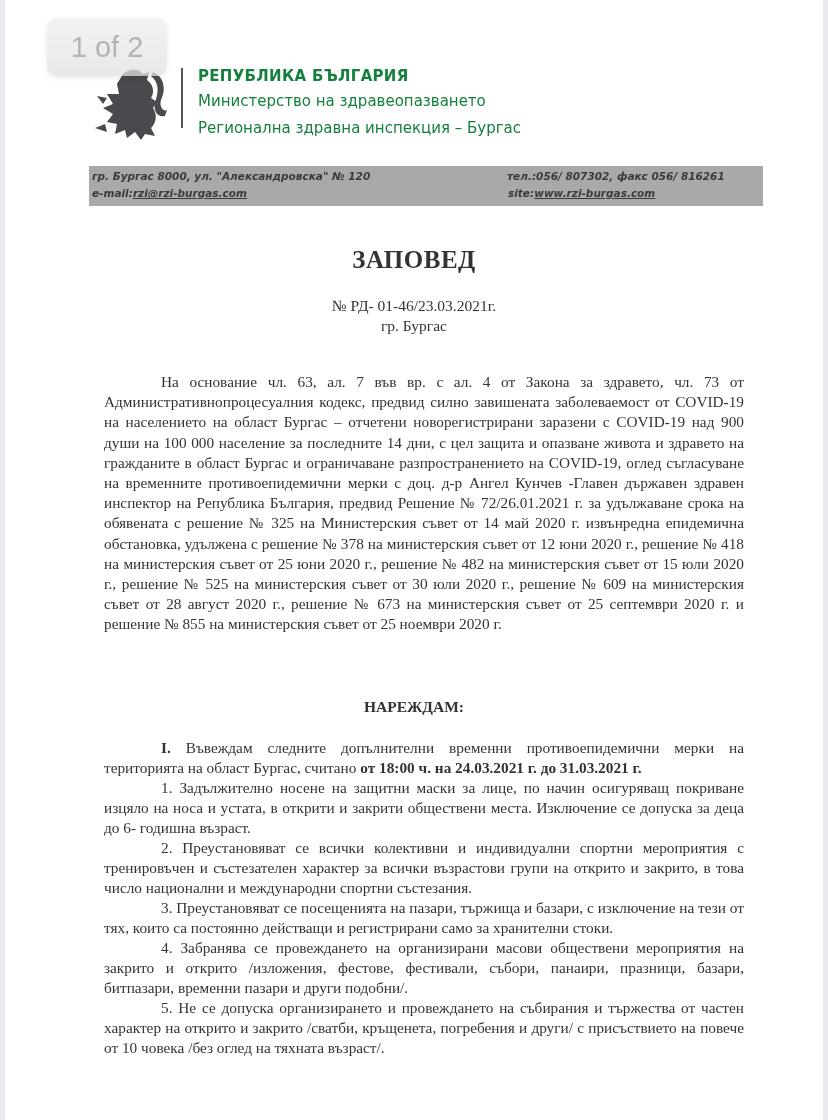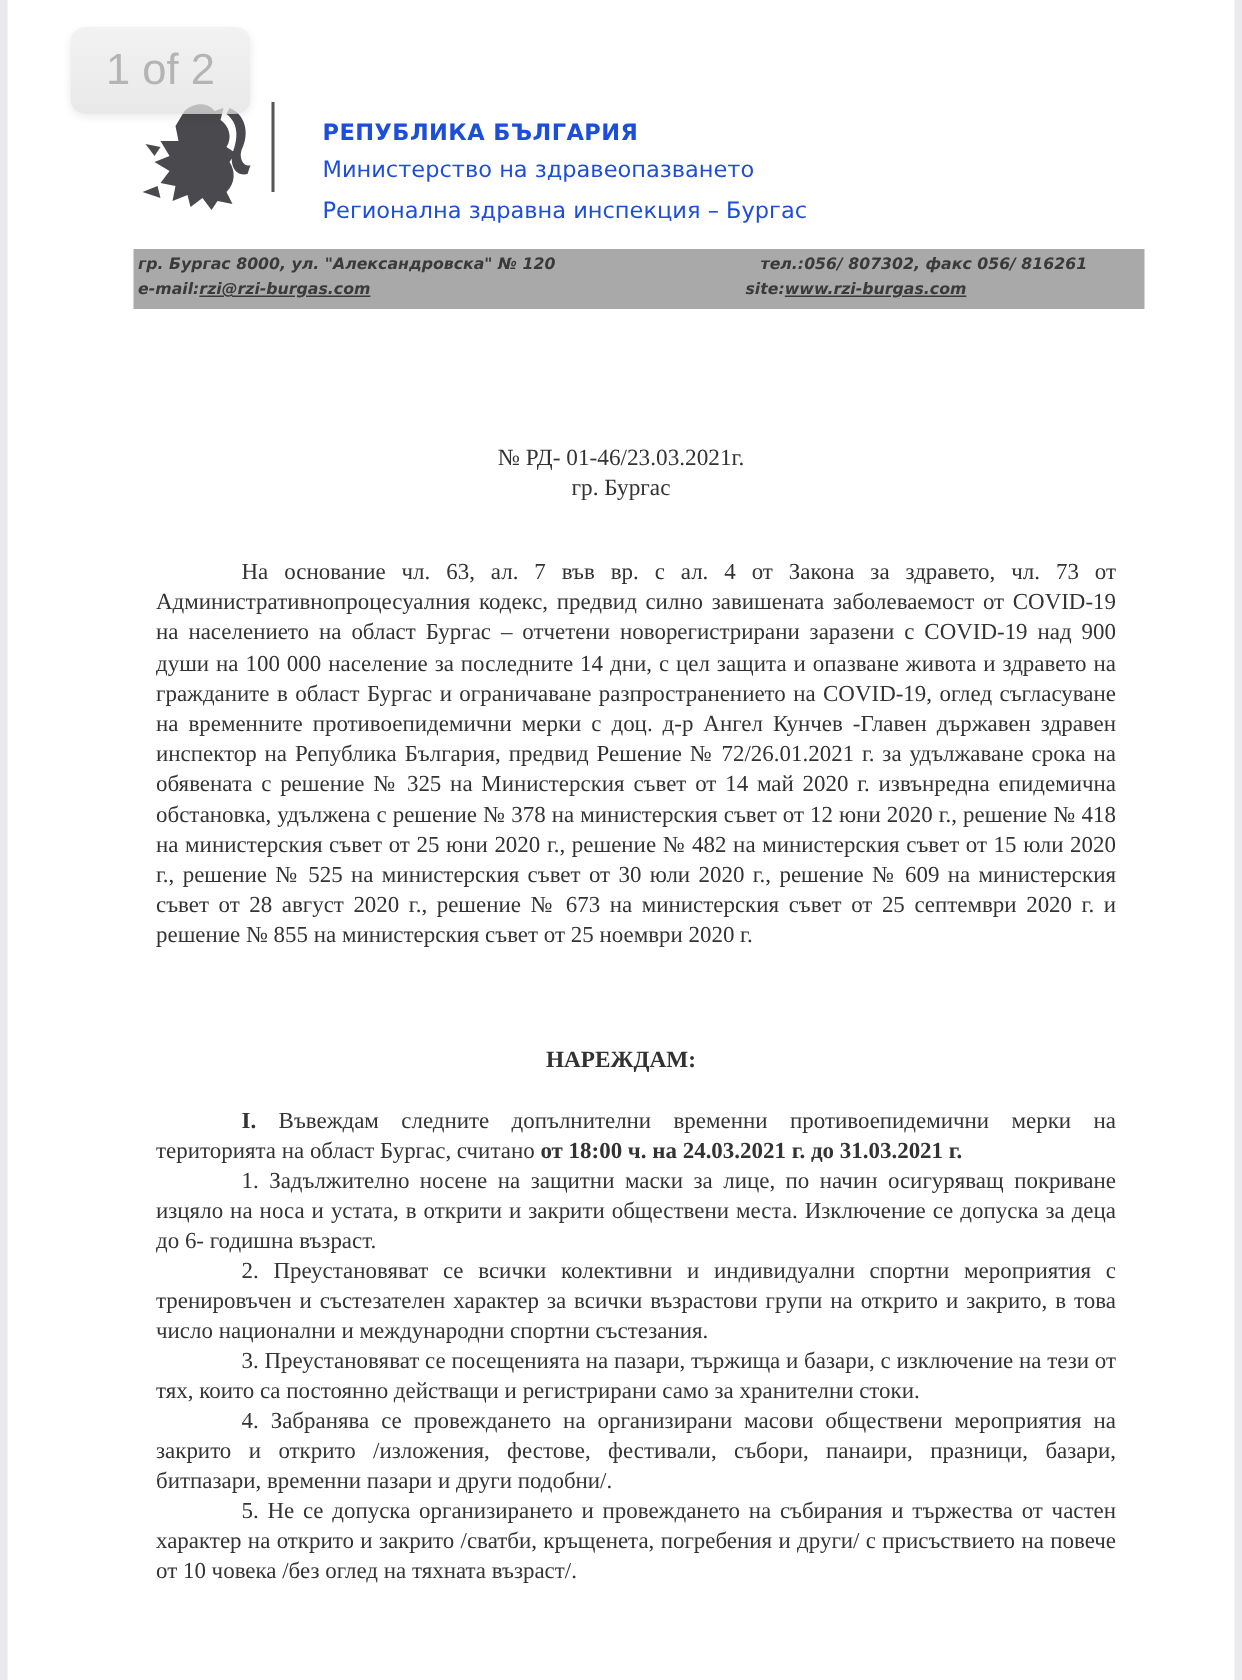--- a/index.html
+++ b/index.html
@@ -18,21 +18,21 @@
     position:absolute; left:42px; top:18px; width:120px; height:58px;
     border-radius:10px;
     background:linear-gradient(180deg, rgba(240,240,240,0.85), rgba(225,225,225,0.75));
     box-shadow:0 2px 6px rgba(0,0,0,0.08);
     display:flex; align-items:center; justify-content:center;
     font-family:"Liberation Sans", sans-serif; font-size:29px; color:#b4b4b4;
     z-index:5;
   }
   .logo { position:absolute; left:88px; top:66px; width:80px; height:76px; }
   .logo-divider { position:absolute; left:176px; top:68px; width:2px; height:60px; background:#555; }
-  .org { position:absolute; left:210px; top:64px; font-family:"DejaVu Sans", sans-serif; color:#1d4ed8;margin-top:12px; }
+  .org { position:absolute; left:193px; top:64px; font-family:"DejaVu Sans", sans-serif; color:#15803d; }
   .org .l1 { font-size:15px; font-weight:bold; letter-spacing:0.3px; line-height:24px; }
   .org .l2, .org .l3 { font-size:15px; line-height:27px; }
   .contact-bar {
     position:absolute; left:84px; top:166px; width:674px; height:40px;
     background:#a9a9a9;
     font-family:"DejaVu Sans", sans-serif; font-style:italic; font-weight:bold;
     font-size:10.5px; color:#3a3a3a;
   }
   .contact-bar .cell { position:absolute; white-space:nowrap; }
   .contact-bar .u { text-decoration:underline; }
@@ -71,23 +71,24 @@
   <div class="org">
     <div class="l1">РЕПУБЛИКА БЪЛГАРИЯ</div>
     <div class="l2">Министерство на здравеопазването</div>
     <div class="l3">Регионална здравна инспекция – Бургас</div>
   </div>
 
   <div class="contact-bar">
     <span class="cell" style="left:3px; top:4px;">гр. Бургас 8000, ул. "Александровска" № 120</span>
     <span class="cell" style="left:3px; top:21px;"><span>e-mail:</span><span class="u">rzi@rzi-burgas.com</span></span>
     <span class="cell" style="left:418px; top:4px;">тел.:056/ 807302, факс 056/ 816261</span>
-    <span class="cell" style="left:408px; top:21px;"><span>site:</span><span class="u">www.rzi-burgas.com</span></span>
+    <span class="cell" style="left:419px; top:21px;"><span>site:</span><span class="u">www.rzi-burgas.com</span></span>
   </div>
 
+  <div class="title">ЗАПОВЕД</div>
   <div class="docnum">
     <div>№ РД- 01-46/23.03.2021г.</div>
     <div>гр. Бургас</div>
   </div>
 
   <div class="body-text indent" style="top:372px;">На основание чл. 63, ал. 7 във вр. с ал. 4 от Закона за здравето, чл. 73 от Административнопроцесуалния кодекс, предвид силно завишената заболеваемост от COVID-19 на населението на област Бургас – отчетени новорегистрирани заразени с COVID-19 над 900 души на 100 000 население за последните 14 дни, с цел защита и опазване живота и здравето на гражданите в област Бургас и ограничаване разпространението на COVID-19, оглед съгласуване на временните противоепидемични мерки с доц. д-р Ангел Кунчев -Главен държавен здравен инспектор на Република България, предвид Решение № 72/26.01.2021 г. за удължаване срока на обявената с решение № 325 на Министерския съвет от 14 май 2020 г. извънредна епидемична обстановка, удължена с решение № 378 на министерския съвет от 12 юни 2020 г., решение № 418 на министерския съвет от 25 юни 2020 г., решение № 482 на министерския съвет от 15 юли 2020 г., решение № 525 на министерския съвет от 30 юли 2020 г., решение № 609 на министерския съвет от 28 август 2020 г., решение № 673 на министерския съвет от 25 септември 2020 г. и решение № 855 на министерския съвет от 25 ноември 2020 г.</div>
 
   <div class="section-head">НАРЕЖДАМ:</div>
 
   <div class="body-text indent" style="top:738px;"><b>I.</b><span> Въвеждам следните допълнителни временни противоепидемични мерки на територията на област Бургас, считано </span><b>от 18:00 ч. на 24.03.2021 г. до 31.03.2021 г.</b></div>

